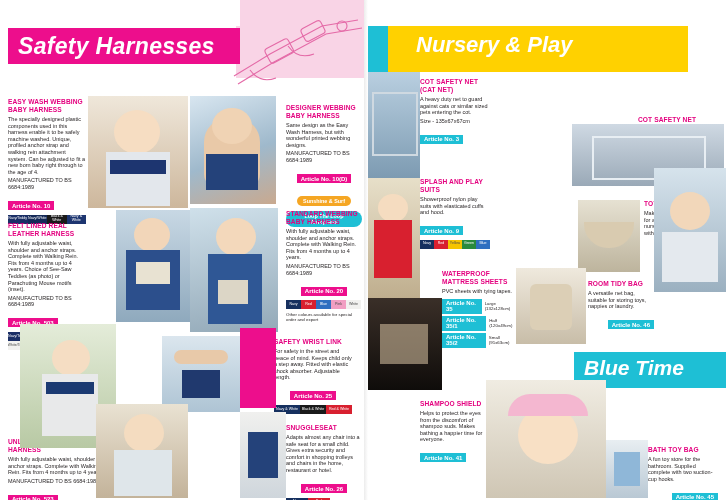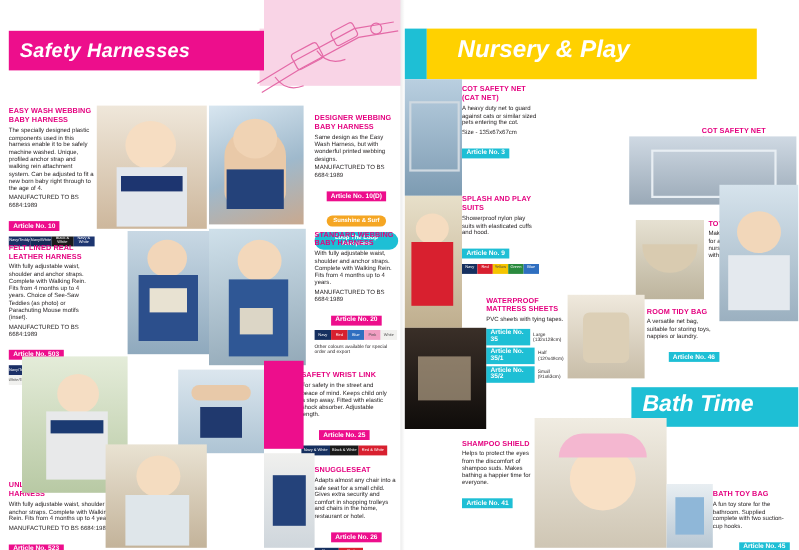--- a/index.html
+++ b/index.html
@@ -4,21 +4,21 @@
 <style>
   html,body{margin:0;padding:0;background:#fff;}
   body{width:726px;height:500px;overflow:hidden;font-family:"Liberation Sans",sans-serif;}
   #page{position:relative;width:726px;height:500px;background:#fff;overflow:hidden;}
 
   
   .left-page{position:absolute;left:0;top:0;width:366px;height:500px;background:#fff;}
   .right-page{position:absolute;left:366px;top:0;width:360px;height:464px;background:#fff;}
 
   .magenta-band{position:absolute;left:8px;top:28px;width:232px;height:36px;background:#ED0E8C;}
-  .magenta-title{position:absolute;left:18px;top:32px;width:230px;color:#fff;font-size:18px;font-style:italic;font-weight:bold;letter-spacing:.3px;line-height:28px;}
+  .magenta-title{position:absolute;left:18px;top:32px;width:230px;color:#fff;font-size:23px;font-style:italic;font-weight:bold;letter-spacing:.3px;line-height:28px;}
 
   .harness-art{position:absolute;left:230px;top:16px;width:140px;height:90px;}
 
   
   .cyan-band{position:absolute;left:0px;top:26px;width:22px;height:46px;background:#1EBFD5;}
   .yellow-band{position:absolute;left:22px;top:26px;width:300px;height:46px;background:#FFD100;}
   .nursery-title{position:absolute;left:50px;top:32px;color:#fff;font-size:22px;font-style:italic;font-weight:bold;}
   .bath-band{position:absolute;left:208px;top:352px;width:152px;height:36px;background:#1EBFD5;}
   .bath-title{position:absolute;left:218px;top:356px;color:#fff;font-size:21px;font-style:italic;font-weight:bold;}
 
@@ -219,21 +219,21 @@
 
     <div class="ph" style="left:240px;top:328px;width:36px;height:80px;background:#ED0E8C;"></div>
   </div>
 
   <div class="right-page">
     <div class="cyan-band"></div>
     <div class="yellow-band"></div>
     <div class="nursery-title">Nursery &amp; Play</div>
 
     <div class="bath-band"></div>
-    <div class="bath-title">Bath Time</div>
+    <div class="bath-title">Blue Time</div>
 
     <div class="tb" style="left:54px;top:78px;width:74px;">
       <p class="h">COT SAFETY NET (CAT NET)</p>
       <p class="p">A heavy duty net to guard against cats or similar sized pets entering the cot.</p>
       <p class="mf">Size - 135x67x67cm</p>
       <div class="art-row">
         <span class="art-label cy"><span>Article No.</span> <span>3</span></span>
       </div>
     </div>
 

